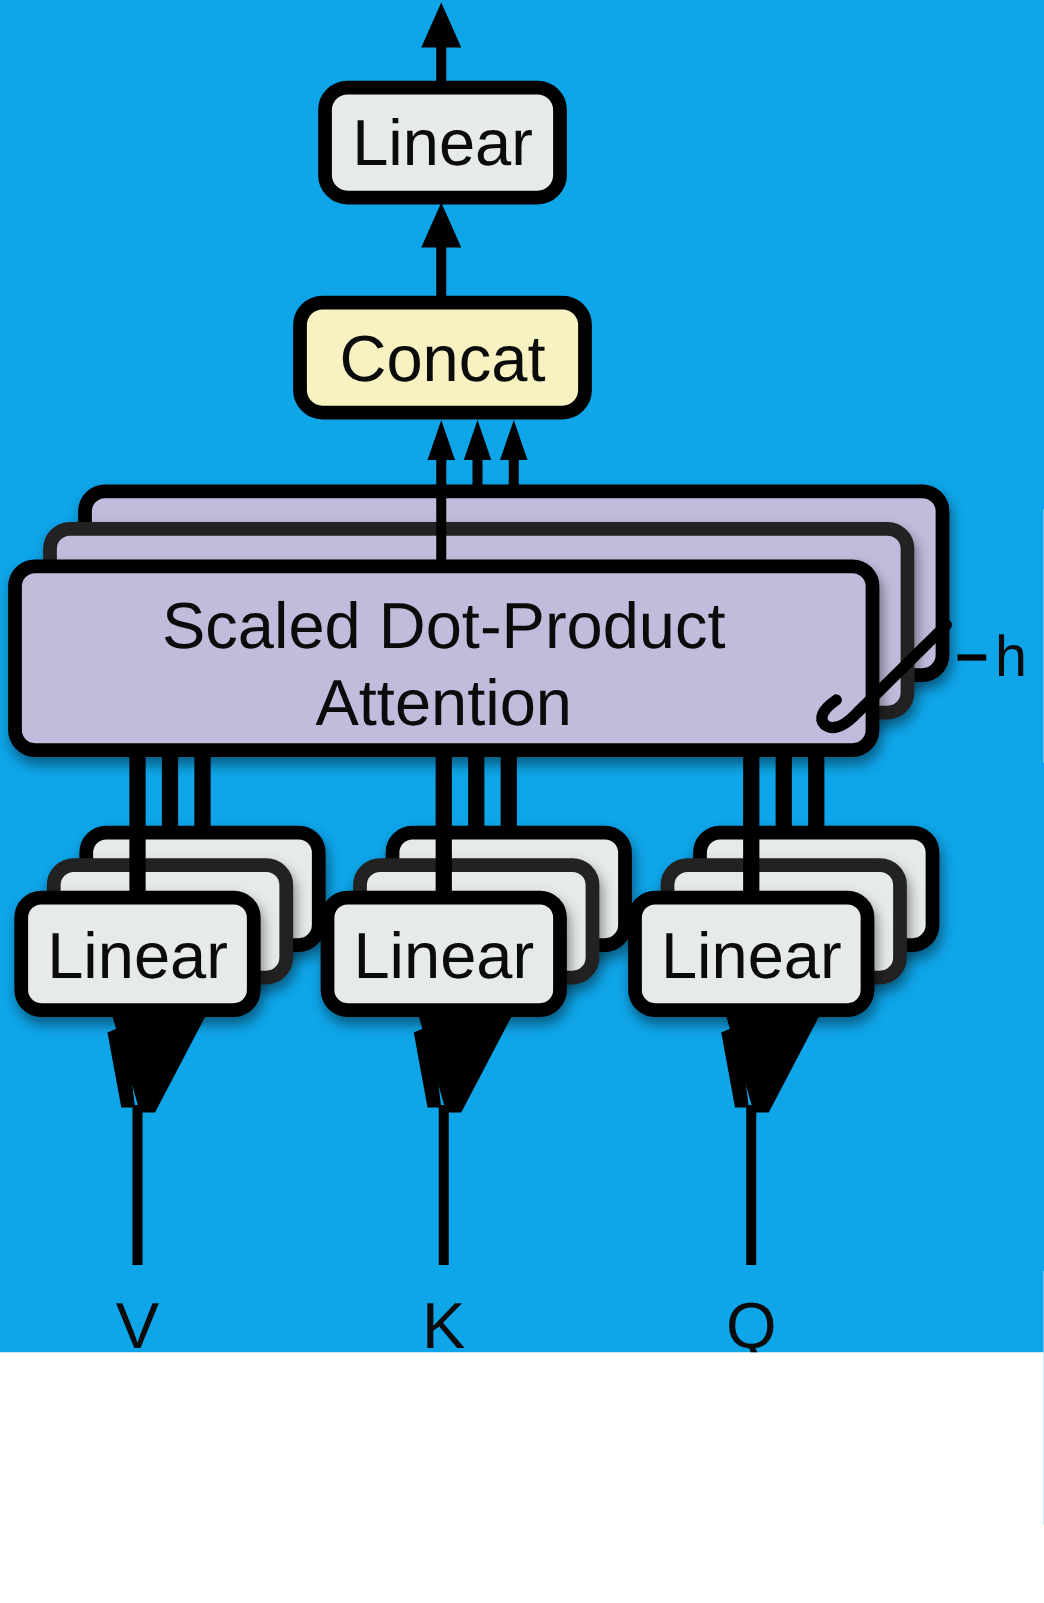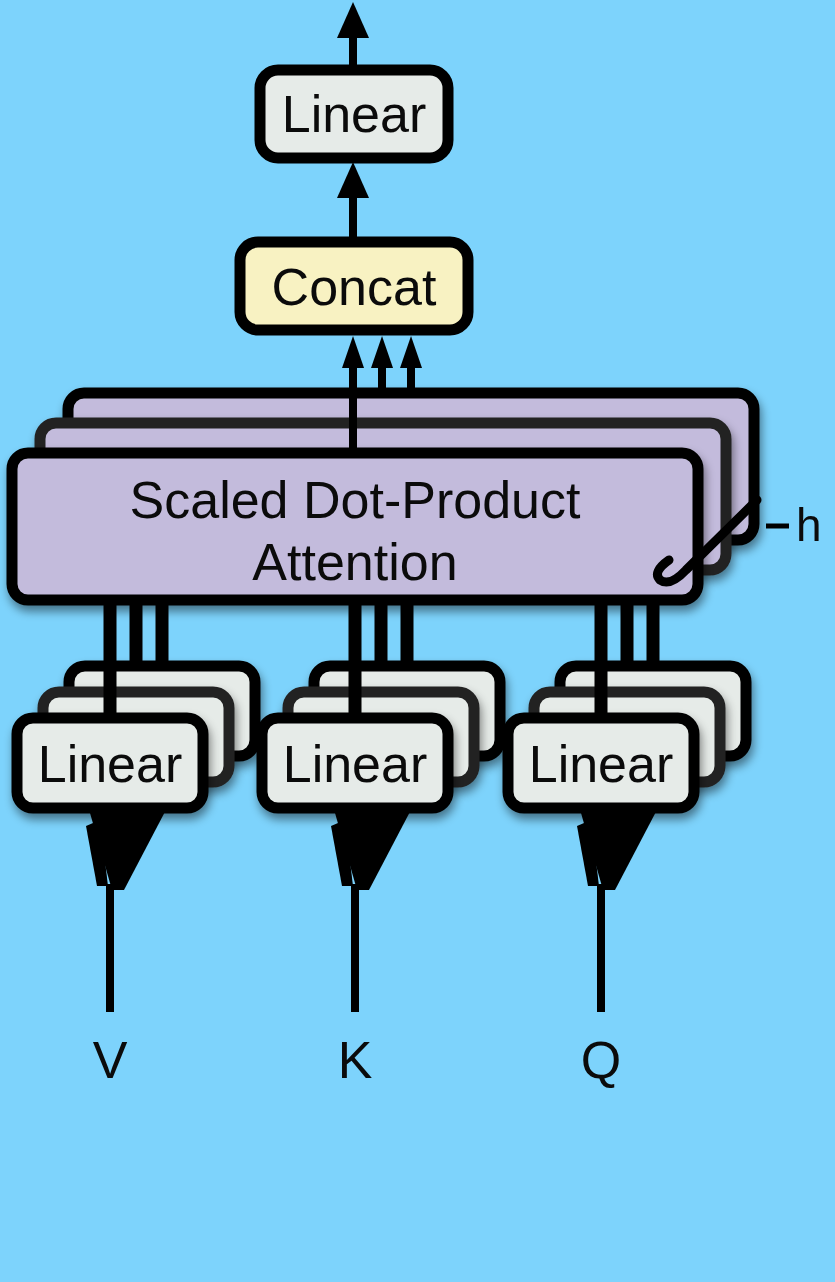--- a/index.html
+++ b/index.html
@@ -1,20 +1,20 @@
 <!DOCTYPE html>
 <html><head>
 <meta charset="utf-8">
 <style>
   html, body { margin: 0; padding: 0; background: #ffffff; }
   #canvas {
     position: relative;
     width: 835px;
-    height: 1282px;
-    background: #7dd3fc;
+    height: 1082px;
+    background: #0ea5e9;
     overflow: hidden;
   }
   svg { display: block; }
   text {
     font-family: "Liberation Sans", "DejaVu Sans", sans-serif;
     fill: #0b0b0b;
   }
   .box-label   { font-size: 52px; }
   .attn-label  { font-size: 52px; }
   .input-label { font-size: 52px; }

